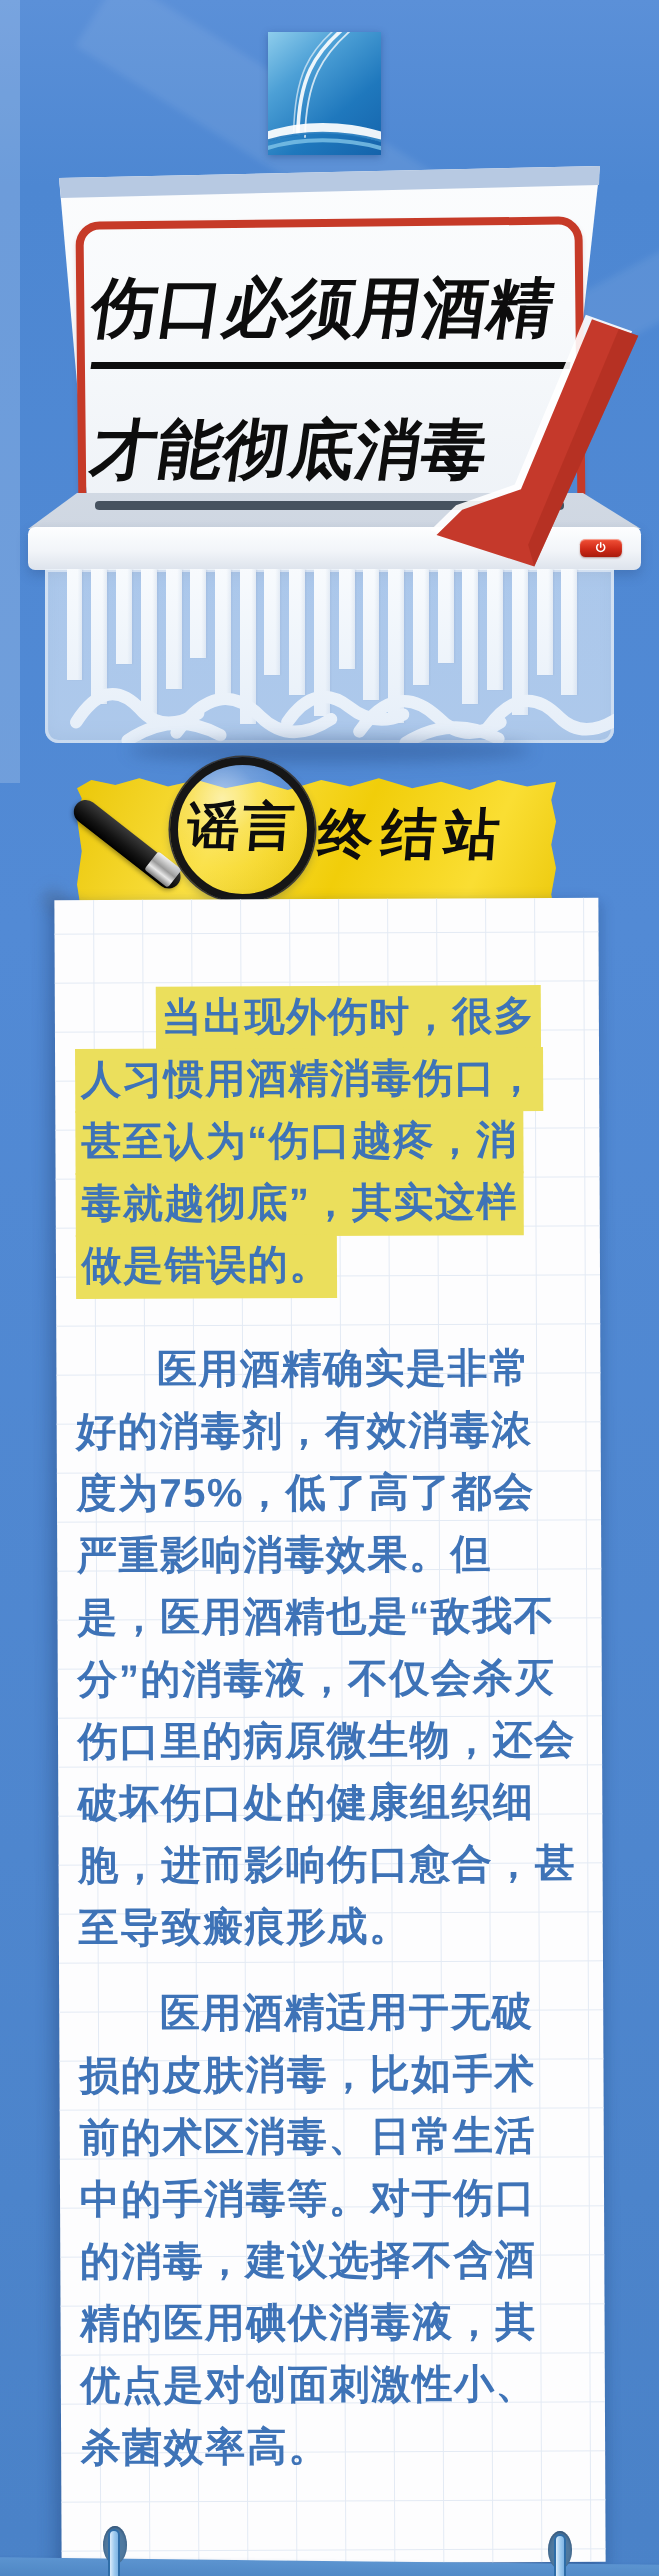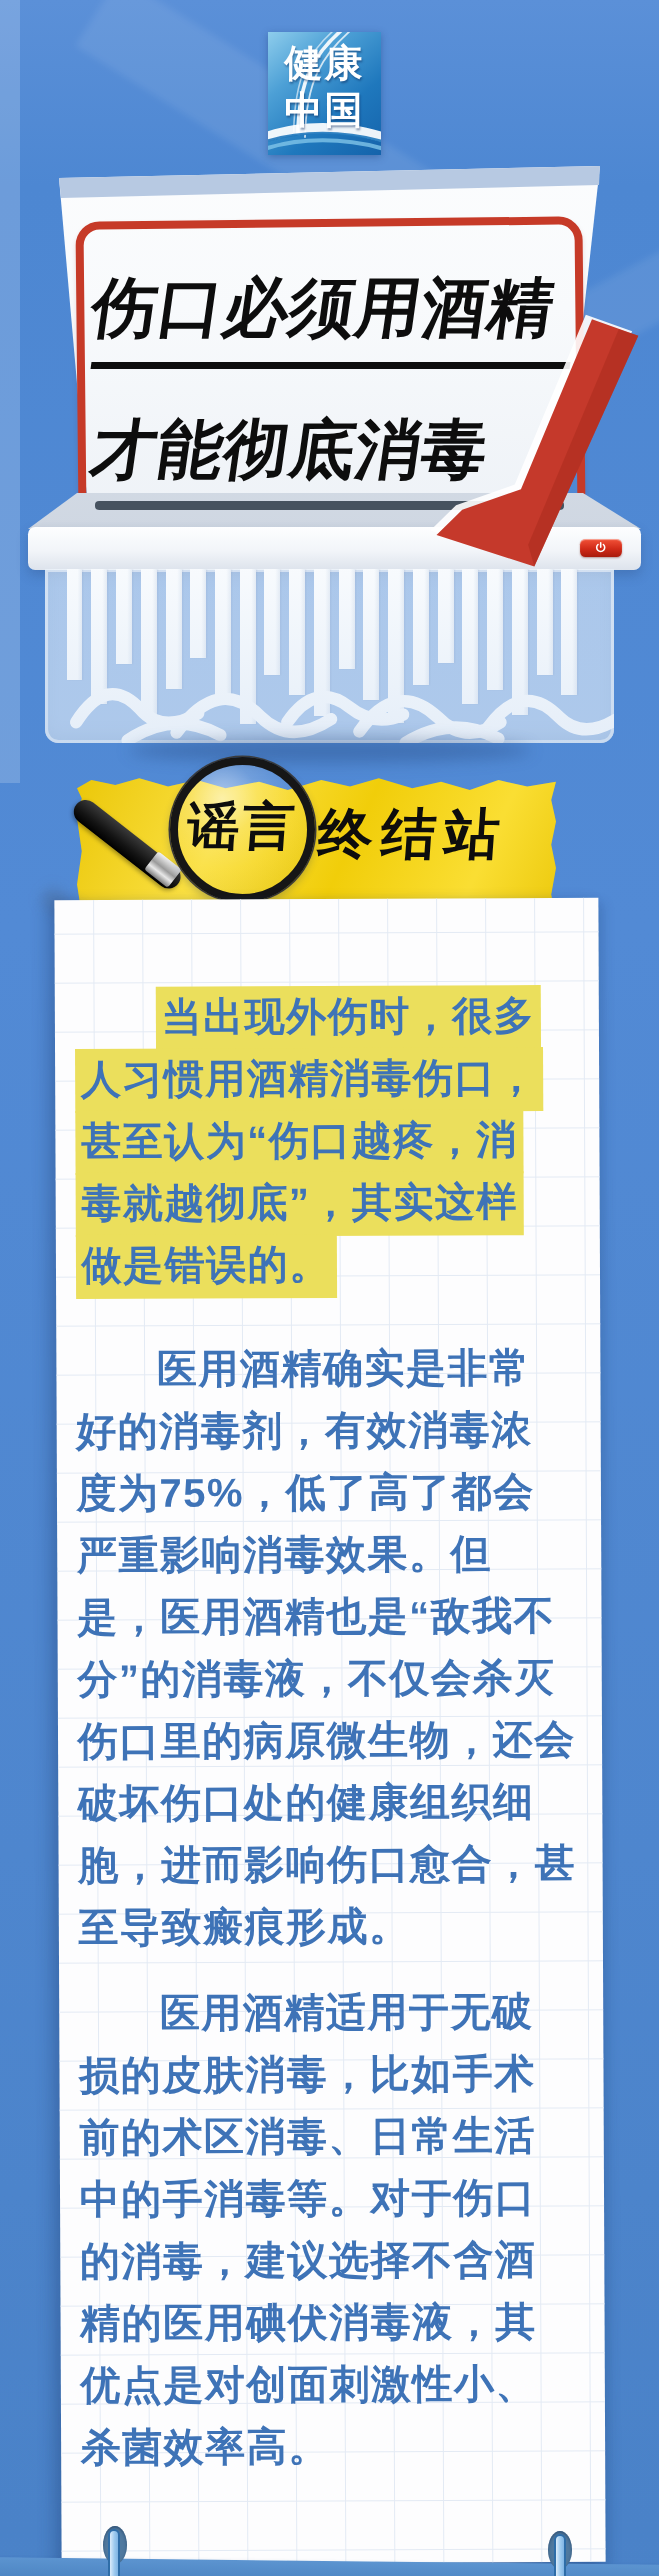--- a/index.html
+++ b/index.html
@@ -120,24 +120,20 @@
 
   <div class="abs logo">
     <svg width="113" height="123" viewBox="0 0 220 238">
       <path d="M150 -10 C 90 40, 60 90, 58 200" stroke="#ffffff" stroke-width="7" fill="none" opacity="0.9"></path>
       <path d="M168 -10 C 104 44, 74 96, 72 205" stroke="#ffffff" stroke-width="3.5" fill="none" opacity="0.75"></path>
       <path d="M135 -10 C 80 36, 52 84, 50 195" stroke="#ffffff" stroke-width="3" fill="none" opacity="0.6"></path>
       <path d="M-10 196 C 60 170, 150 170, 230 196 L 230 216 C 150 190, 60 190, -10 216 Z" fill="#ffffff" opacity="0.92"></path>
       <path d="M-10 214 C 60 190, 150 190, 230 214" stroke="#1f78bd" stroke-width="5" fill="none" opacity="0.9"></path>
       <path d="M-10 228 C 60 204, 150 204, 230 228" stroke="#7fc4e8" stroke-width="8" fill="none" opacity="0.8"></path>
     </svg>
-    <div class="logo-text">
-      <div>健康</div>
-      <div>中国</div>
-    </div>
   </div>
 
   <div class="abs paper">
     <div class="paper-body"></div>
     <div class="paper-band"></div>
     <div class="red-frame"></div>
     <div class="headline hl1">伤口必须用酒精</div>
     <div class="hrule hr1"></div>
     <div class="headline hl2">才能彻底消毒</div>
     <div class="hrule hr2"></div>

